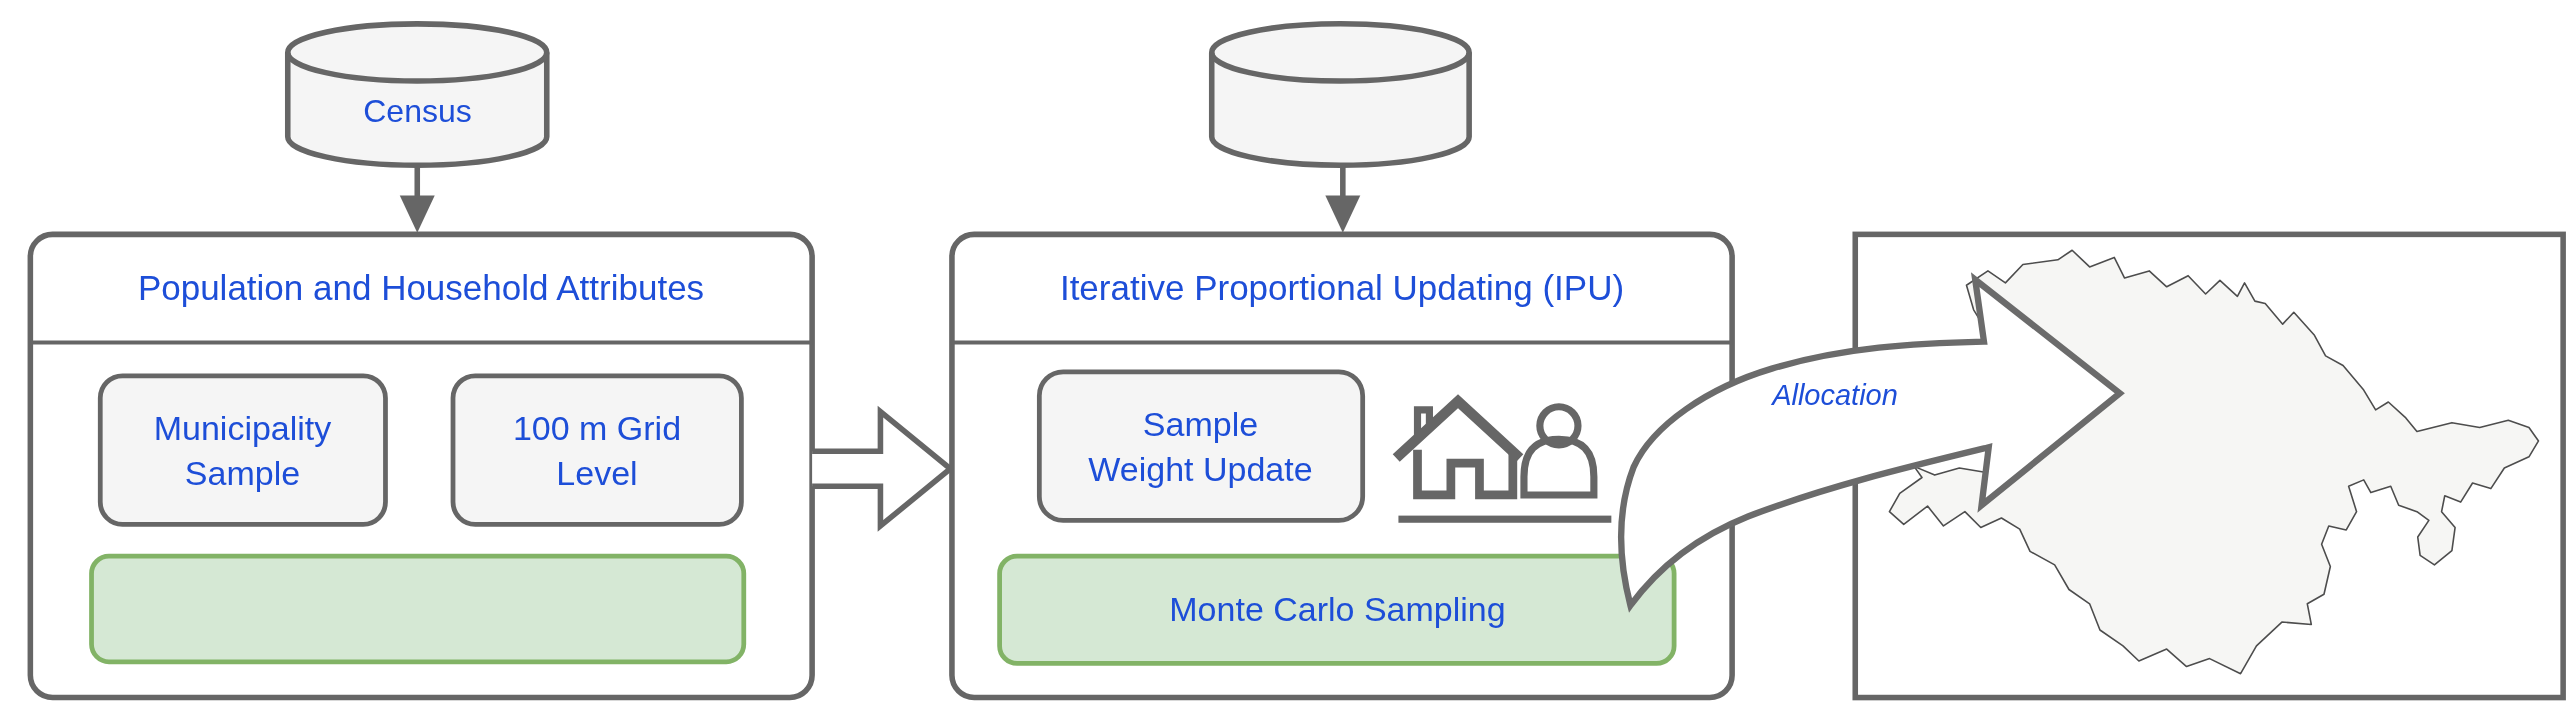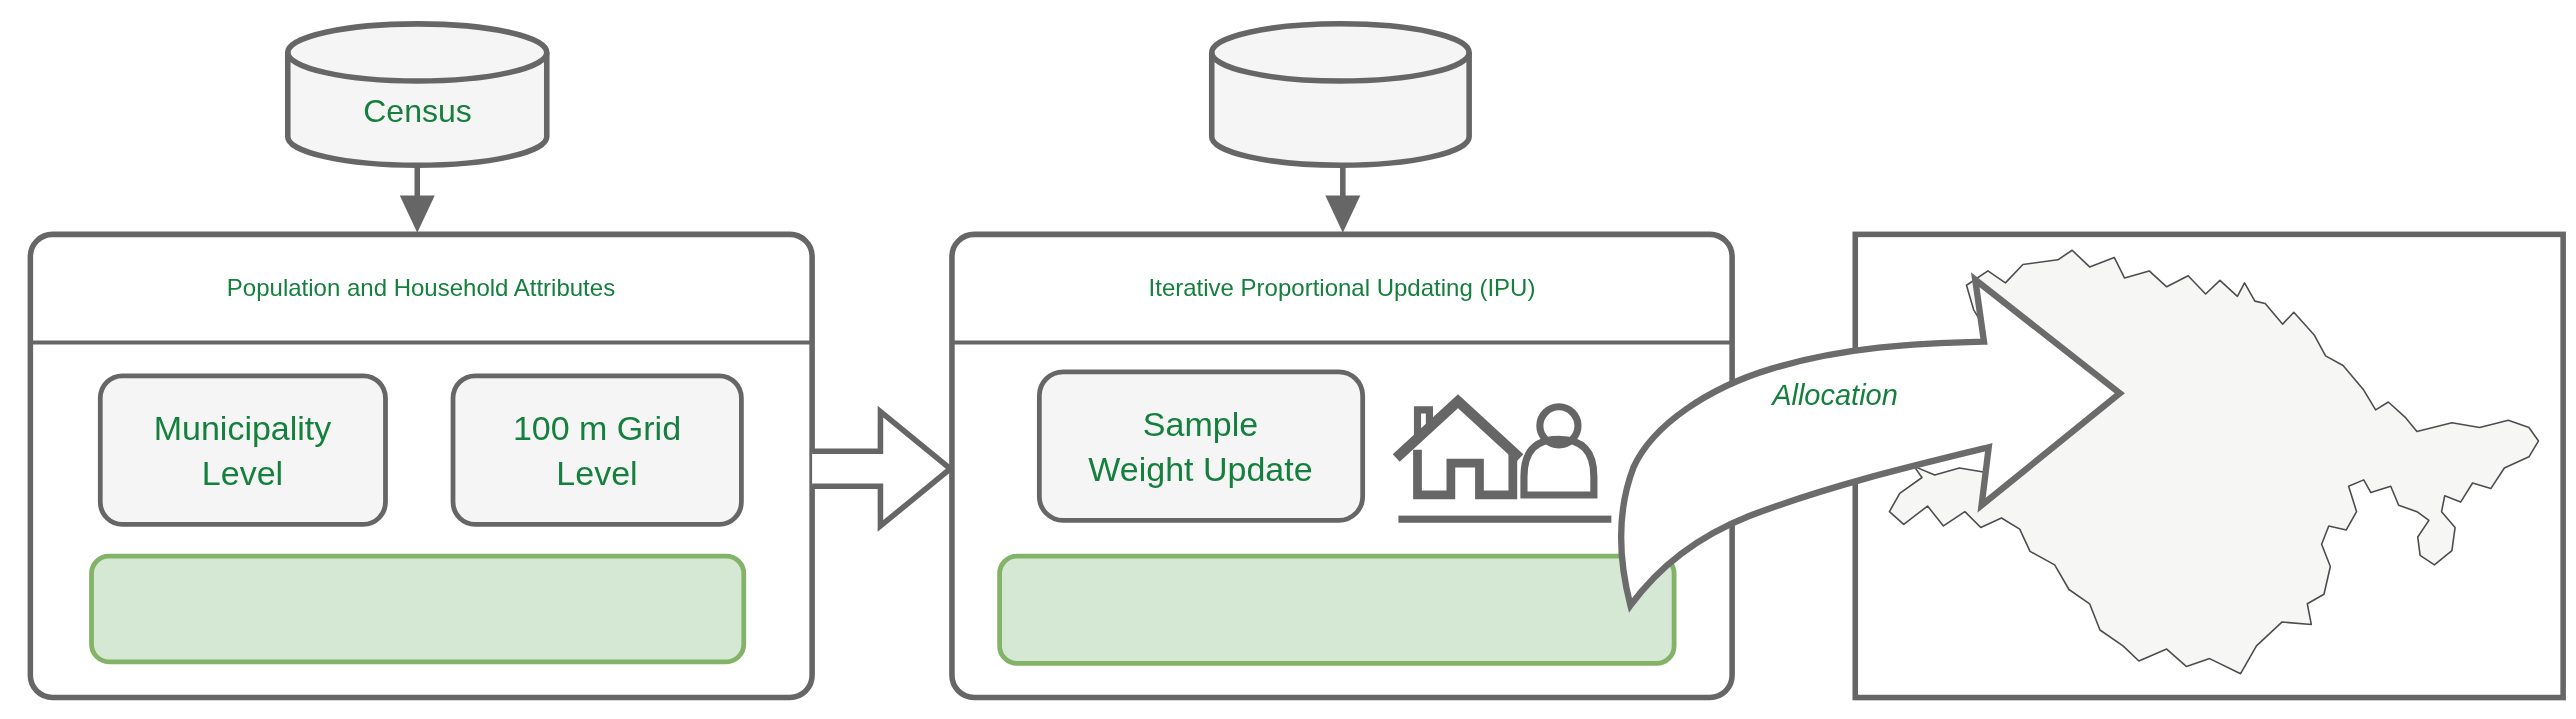--- a/index.html
+++ b/index.html
@@ -8,26 +8,26 @@
     width:2576px;height:719px;
     background:#ffffff;
     font-family:"Liberation Sans","DejaVu Sans",sans-serif;
     overflow:hidden;
   }
   #shapes{position:absolute;left:0;top:0;}
   .label{
     position:absolute;
     display:flex;align-items:center;justify-content:center;
     text-align:center;
-    color:#15803d;
+    color:#1d4ed8;
     white-space:pre-line;
     line-height:1.32;
     pointer-events:none;
   }
-  .title{font-size:24px;}
+  .title{font-size:35px;}
   .node-label{font-size:34px;}
   .cyl-label{font-size:32px;}
   .alloc-label{font-size:29px;font-style:italic;}
 </style>
 </head>
 <body>
 
 <div id="stage">
 
   <svg id="shapes" width="2576" height="719" viewBox="0 0 3242 905">
@@ -482,28 +482,29 @@
              C 2400 588 2300 612 2200 650
              C 2140 674 2090 710 2052 762 Z" fill="#ffffff" stroke="#6b6b6b" stroke-width="8" stroke-linejoin="miter"></path>
   </svg>
 
   <div class="label cyl-label" style="left:288px;top:83px;width:259px;height:56px;">Census</div>
 
 
   <div class="label title" style="left:30px;top:234px;width:782px;height:108px;">Population and Household Attributes</div>
 
   <div class="label node-label" style="left:100px;top:376px;width:285px;height:149px;">Municipality
-Level</div>
+Sample</div>
 
   <div class="label node-label" style="left:453px;top:376px;width:288px;height:149px;">100 m Grid
 Level</div>
 
 
   <div class="label node-label" style="left:1039px;top:372px;width:323px;height:149px;">Sample
 Weight Update</div>
 
   <div class="label title" style="left:952px;top:234px;width:780px;height:108px;">Iterative Proportional Updating (IPU)</div>
 
+  <div class="label node-label" style="left:1000px;top:556px;width:675px;height:107px;">Monte Carlo Sampling</div>
 
   <div class="label alloc-label" style="left:1716px;top:372px;width:238px;height:46px;">Allocation</div>
 
 </div>
 
 
 </body></html>

